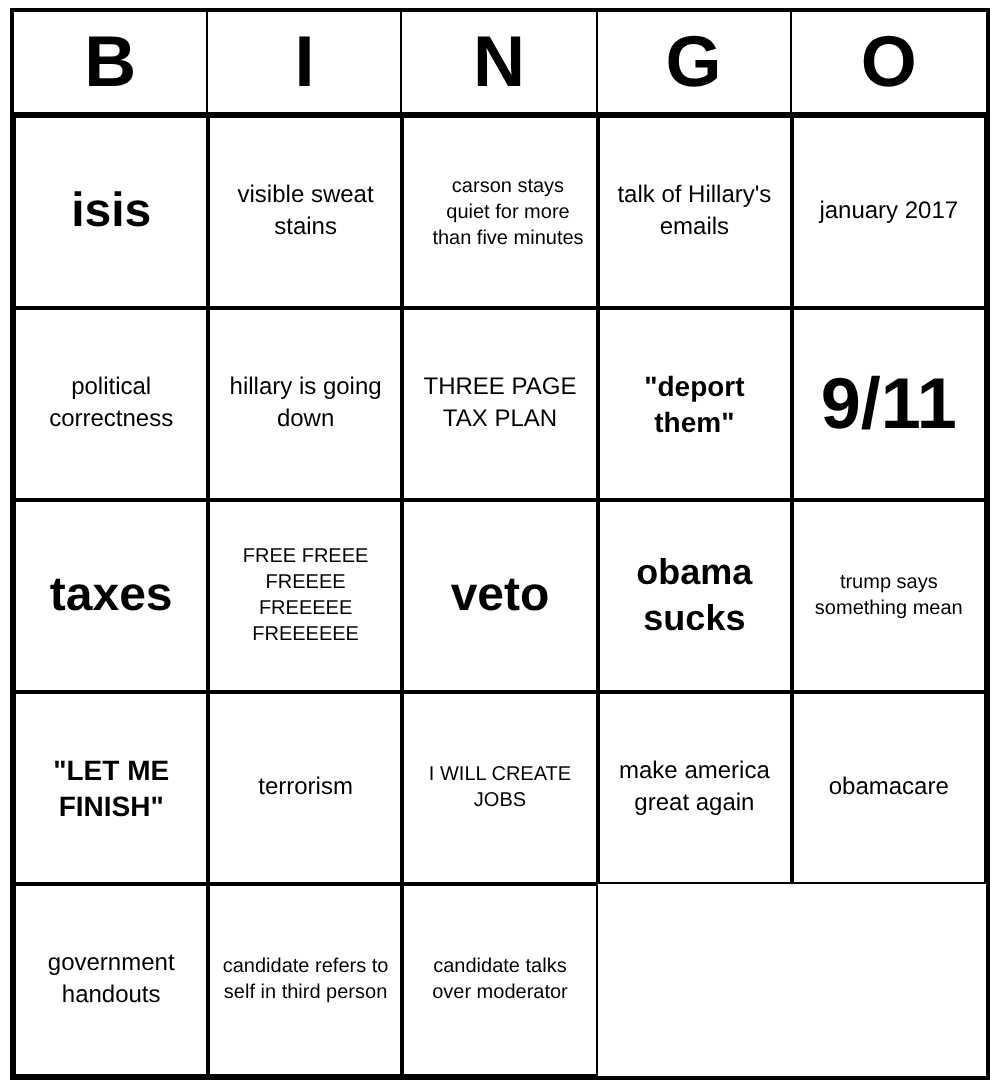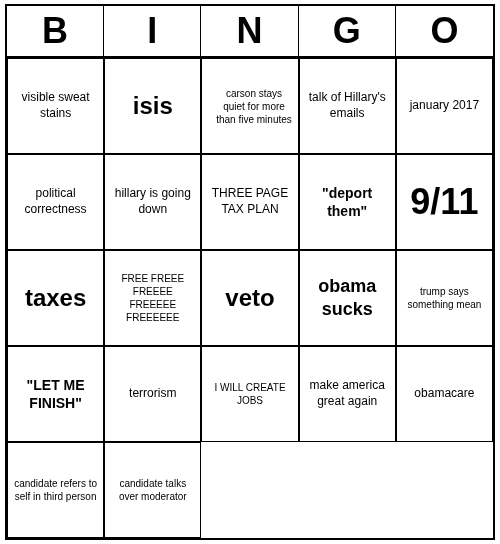--- a/index.html
+++ b/index.html
@@ -54,36 +54,37 @@
 
 <div class="bingo-card">
   <div class="bingo-header">
   <div class="bingo-letter">B</div>
       <div class="bingo-letter">I</div>
       <div class="bingo-letter">N</div>
       <div class="bingo-letter">G</div>
       <div class="bingo-letter">O</div>
     </div>
   <div class="bingo-grid">
-  <div class="bingo-cell" style="font-size: 12px;">visible sweat stains</div>
-      <div class="bingo-cell" style="font-size: 24px; font-weight: bold;">isis</div>
+  <div class="bingo-cell" style="font-size: 24px; font-weight: bold;">isis</div>
+      <div class="bingo-cell" style="font-size: 12px;">visible sweat stains</div>
       <div class="bingo-cell" style="font-size: 10px; padding-left: 12px;">carson stays quiet for more than five minutes</div>
       <div class="bingo-cell" style="font-size: 12px;">talk of Hillary's emails</div>
       <div class="bingo-cell" style="font-size: 12px;">january 2017</div>
       <div class="bingo-cell" style="font-size: 12px; text-align: center;">political correctness</div>
       <div class="bingo-cell" style="font-size: 12px;">hillary is going down</div>
       <div class="bingo-cell" style="font-size: 12px;">THREE PAGE TAX PLAN</div>
       <div class="bingo-cell" style="font-size: 14px; font-weight: bold;">"deport them"</div>
       <div class="bingo-cell" style="font-size: 36px; font-weight: bold;">9/11</div>
       <div class="bingo-cell" style="font-size: 24px; font-weight: bold;">taxes</div>
       <div class="bingo-cell" style="font-size: 10px;">FREE FREEE FREEEE FREEEEE FREEEEEE</div>
       <div class="bingo-cell" style="font-size: 24px; font-weight: bold;">veto</div>
       <div class="bingo-cell" style="font-size: 18px; font-weight: bold;">obama sucks</div>
       <div class="bingo-cell" style="font-size: 10px;">trump says something mean</div>
       <div class="bingo-cell" style="font-size: 14px; font-weight: bold;">"LET ME FINISH"</div>
       <div class="bingo-cell" style="font-size: 12px;">terrorism</div>
       <div class="bingo-cell" style="font-size: 10px;">I WILL CREATE JOBS</div>
       <div class="bingo-cell" style="font-size: 12px;">make america great again</div>
       <div class="bingo-cell" style="font-size: 12px;">obamacare</div>
+      <div class="bingo-cell" style="font-size: 12px;">government handouts</div>
       <div class="bingo-cell" style="font-size: 10px;">candidate refers to self in third person</div>
       <div class="bingo-cell" style="font-size: 10px;">candidate talks over moderator</div>
     </div>
 </div>
 
 </body></html>

